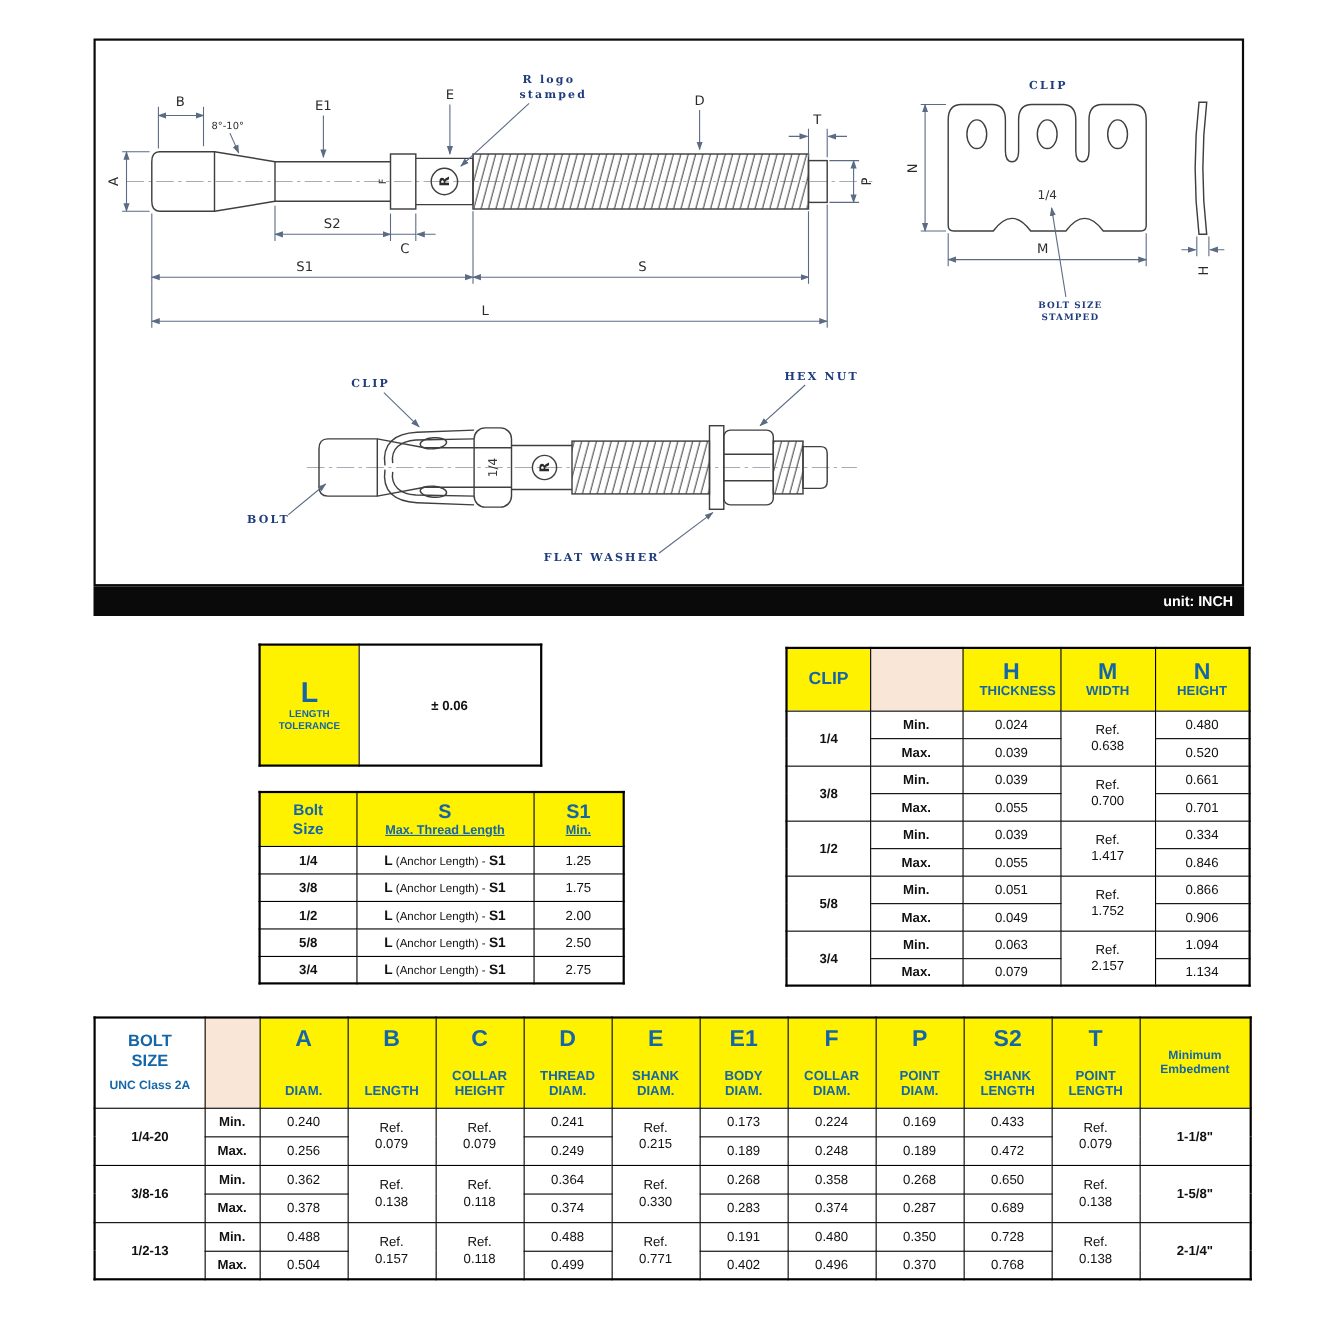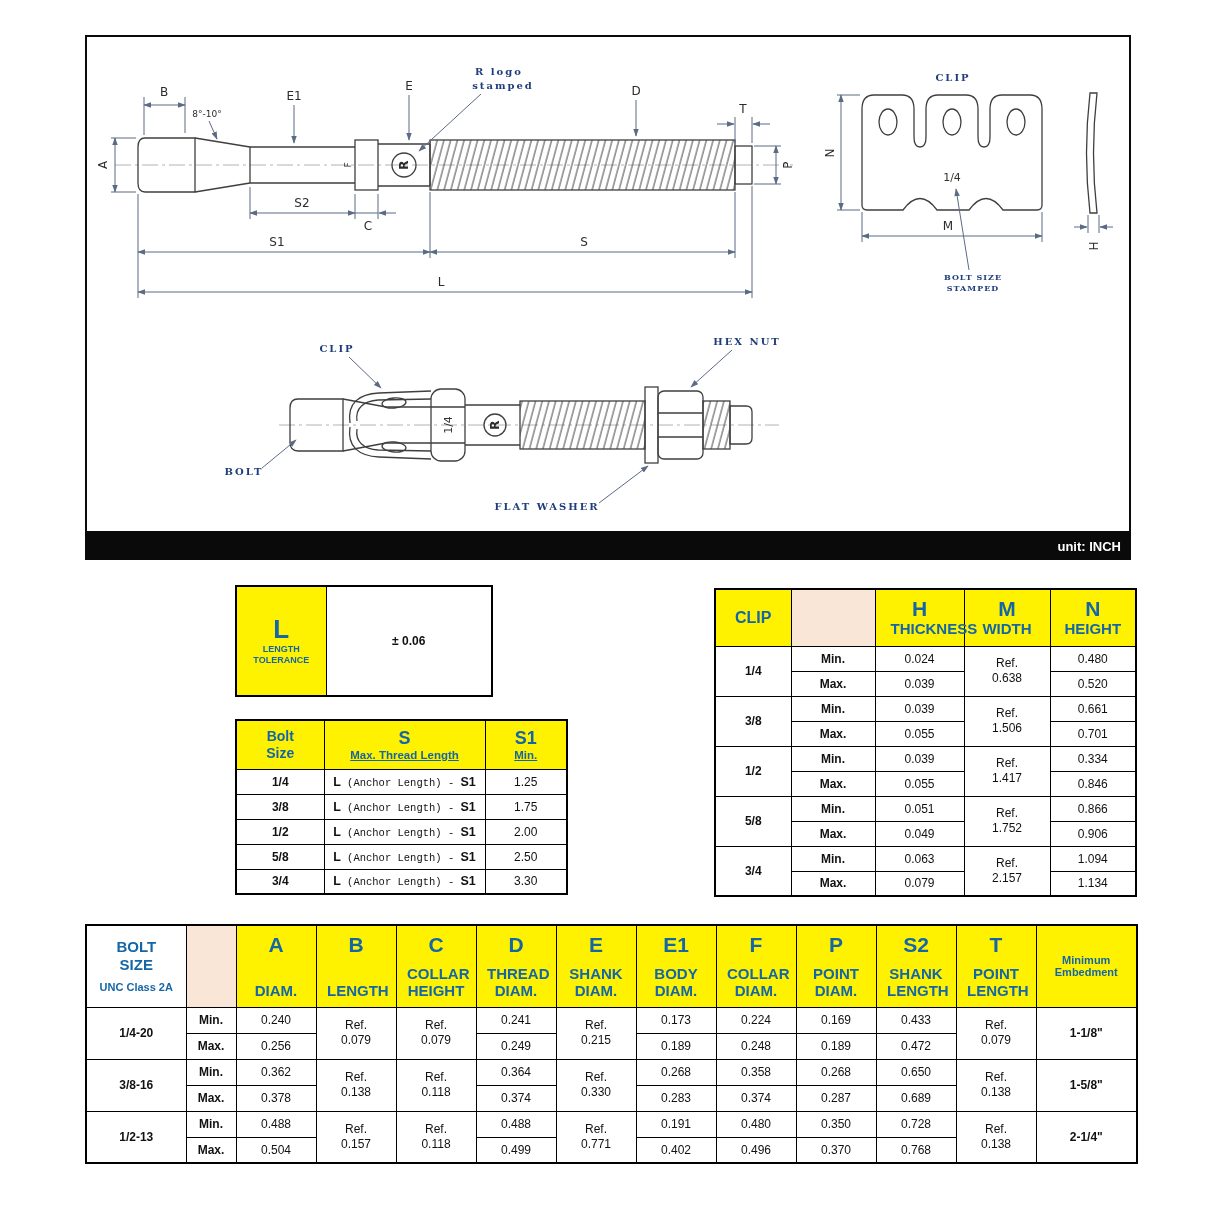--- a/index.html
+++ b/index.html
@@ -25,41 +25,41 @@
     background:#fff; border:2px solid #000;
   }
   .tbl th, .tbl td {
     border:1px solid #000; text-align:center; vertical-align:middle;
     padding:0 2px; font-size:12px; color:#111;
   }
   .yellow { background:var(--yellow); }
   .peach  { background:var(--peach); }
 
   .h-letter { font-size:21px; font-weight:bold; color:var(--blue); line-height:1.05; }
-  .h-label  { font-size:15px;  font-weight:bold; color:var(--blue); line-height:1.15; max-width:58px; margin:0 auto; }
+  .h-label  { font-size:12px;  font-weight:bold; color:var(--blue); line-height:1.15; max-width:58px; margin:0 auto; }
   .underline { text-decoration:underline; }
 
   .size-cell  { font-weight:bold; font-size:13px; background:#fff; }
   .mm-cell    { font-weight:bold; font-size:10.5px; }
   .val        { font-size:12px; }
   .val .l2    { line-height:1.25; }
   .embed-cell { font-weight:bold; font-size:13px; }
 
   
   .tol-head { padding:6px 2px; }
   .tol-letter { font-size:26px; font-weight:bold; color:var(--blue); line-height:1.1; }
   .tol-sub { font-size:9px; font-weight:bold; color:var(--blue); line-height:1.3; }
   .tol-value { font-size:20px; font-weight:bold; }
 
   
   .th-md { font-size:14px; font-weight:bold; color:var(--blue); line-height:1.2; }
   .th-lg { font-size:18px; font-weight:bold; color:var(--blue); line-height:1.15; }
   .th-sm { font-size:11.5px; font-weight:bold; color:var(--blue); }
   .fx-b { font-weight:bold; font-size:12.5px; }
-  .fx-m { font-size:10.5px;font-family:Liberation Mono, monospace; }
+  .fx-m { font-size:10.5px; }
 
   
   .bolt-head-inner { height:72px; display:flex; flex-direction:column; justify-content:space-between; align-items:center; padding:4px 0 3px; }
   .bolt-title { line-height:1.25; }
   .bolt-title .t1 { font-size:15px; font-weight:bold; color:var(--blue); }
   .bolt-title .t3 { font-size:11px; font-weight:bold; color:var(--blue); margin-top:6px; }
 
   
   .part  { fill:none; stroke:#3f3f3f; stroke-width:1.3; }
   .partf { fill:url(#hatch); stroke:#3f3f3f; stroke-width:1.3; }
@@ -297,21 +297,21 @@
       <td class="val">2.00</td>
     </tr>
     <tr style="height:25px;">
       <td class="size-cell">5/8</td>
       <td><span class="fx-b">L</span><span class="fx-m"> (Anchor Length) - </span><span class="fx-b">S1</span></td>
       <td class="val">2.50</td>
     </tr>
     <tr style="height:25px;">
       <td class="size-cell">3/4</td>
       <td><span class="fx-b">L</span><span class="fx-m"> (Anchor Length) - </span><span class="fx-b">S1</span></td>
-      <td class="val">3.30</td>
+      <td class="val">2.75</td>
     </tr>
   </tbody>
 </table>
 
 <table class="tbl" style="left:714px; top:588px; width:421px;">
   <colgroup>
       <col style="width:76px">
       <col style="width:84px">
       <col style="width:89px">
       <col style="width:86px">
@@ -352,21 +352,21 @@
       <td class="mm-cell">Max.</td>
       <td class="val">0.039</td>
       <td class="val">0.520</td>
     </tr>
     <tr style="height:25px;">
       <td class="size-cell" rowspan="2">3/8</td>
       <td class="mm-cell">Min.</td>
       <td class="val">0.039</td>
       <td class="val" rowspan="2">
         <div class="l2">Ref.</div>
-        <div class="l2">1.506</div>
+        <div class="l2">0.700</div>
       </td>
       <td class="val">0.661</td>
     </tr>
     <tr style="height:25px;">
       <td class="mm-cell">Max.</td>
       <td class="val">0.055</td>
       <td class="val">0.701</td>
     </tr>
     <tr style="height:25px;">
       <td class="size-cell" rowspan="2">1/2</td>

